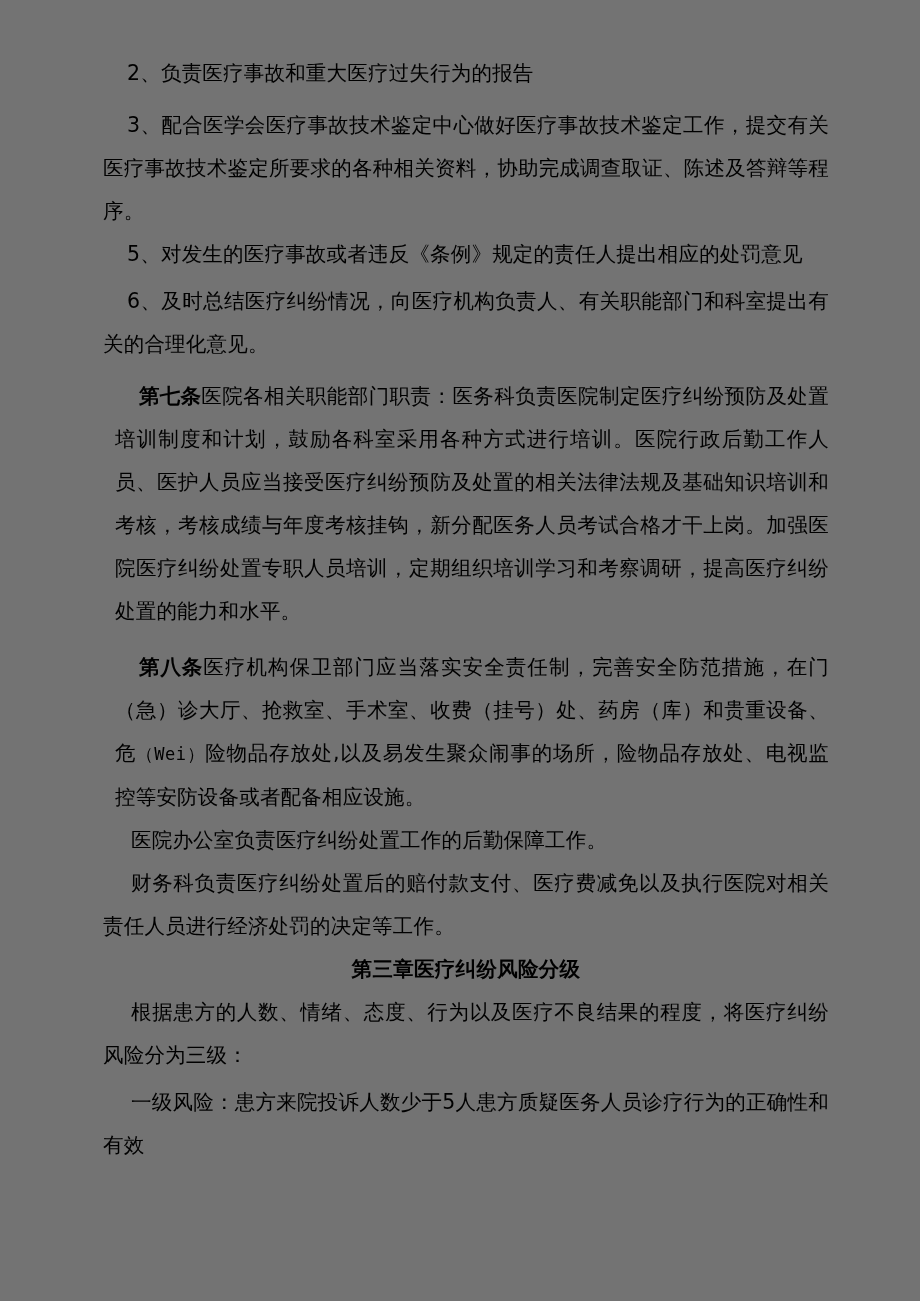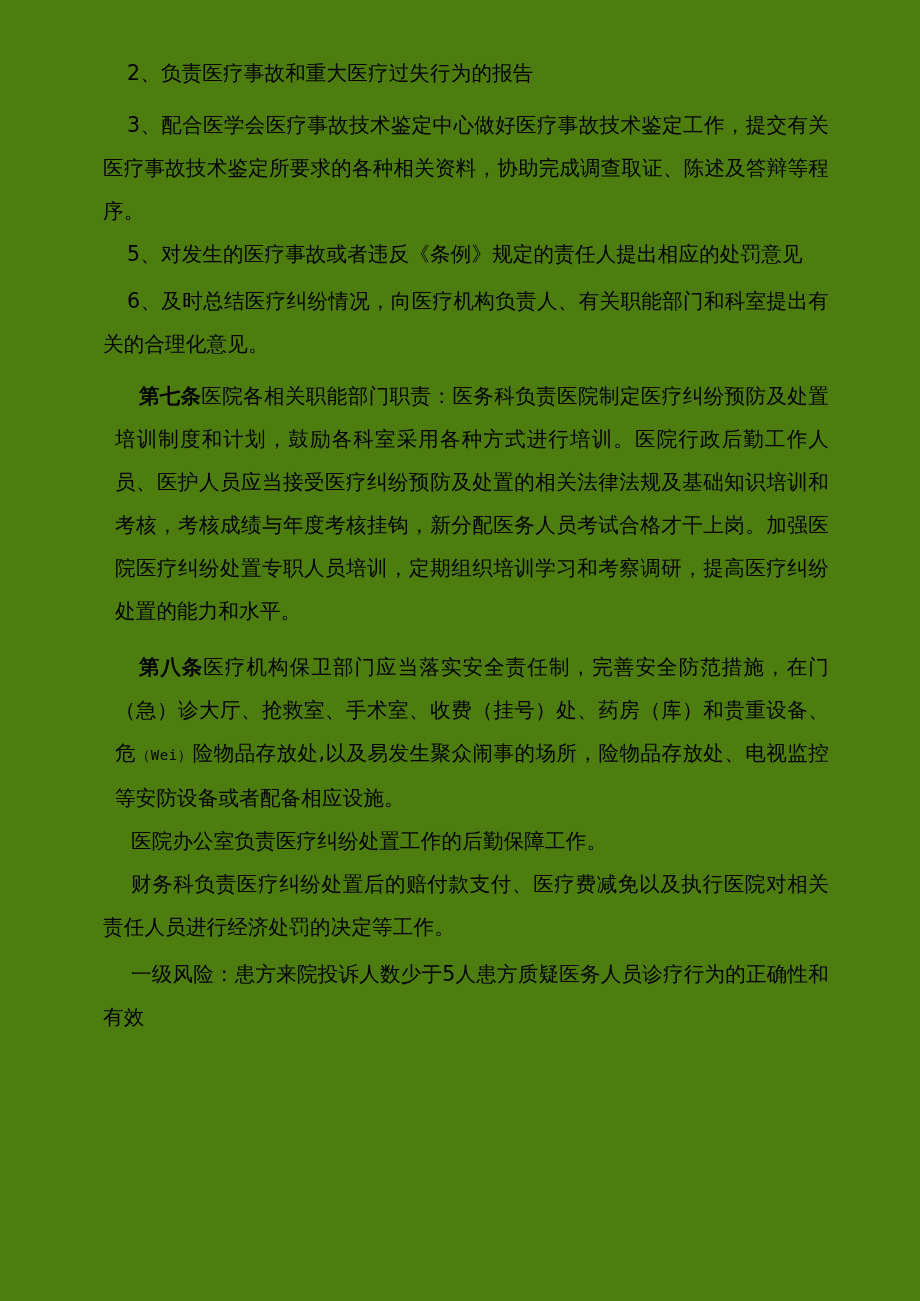--- a/index.html
+++ b/index.html
@@ -11,21 +11,21 @@
     width: 920px;
     height: 1301px;
     font-family: "DejaVu Sans", "Liberation Sans", sans-serif;
     color: #000000;
     overflow: hidden;
   }
   .page {
     position: relative;
     width: 920px;
     height: 1301px;
-    background: #4d7c0f;
+    background: #737373;
     box-sizing: border-box;
     padding: 52px 92px 0 103px;
   }
   .doc-body {
     width: 726px;
   }
   
   p.para {
     margin: 0;
     font-size: 20.5px;
@@ -58,21 +58,21 @@
   h2.chapter {
     margin: 0;
     font-size: 20.5px;
     line-height: 43px;
     font-weight: 700;
     text-align: center;
     letter-spacing: 0.3px;
   }
   .latin {
     font-family: "DejaVu Sans Mono", "Liberation Mono", monospace;
-    font-size: 14px;
+    font-size: 17px;
     letter-spacing: 0.5px;
   }
   .spacer-sm { height: 9px; }
   .spacer-xs { height: 4px; }
   .spacer-md { height: 13px; }
 </style>
 </head>
 <body>
 
 <div class="page">
@@ -98,21 +98,23 @@
 
     <div class="spacer-md"></div>
 
     <p class="para article"><span class="bold">第八条</span><span>医疗机构保卫部门应当落实安全责任制，完善安全防范措施，在门（急）诊大厅、抢救室、手术室、收费（挂号）处、药房（库）和贵重设备、危</span><span class="latin">（Wei）</span><span>险物品存放处,以及易发生聚众闹事的场所，险物品存放处、电视监控等安防设备或者配备相应设施。</span></p>
 
     <p class="para plain-indent">医院办公室负责医疗纠纷处置工作的后勤保障工作。</p>
 
     <p class="para plain-indent">财务科负责医疗纠纷处置后的赔付款支付、医疗费减免以及执行医院对相关责任人员进行经济处罚的决定等工作。</p>
 
 
+    <h2 class="chapter">第三章医疗纠纷风险分级</h2>
 
 
+    <p class="para plain-indent">根据患方的人数、情绪、态度、行为以及医疗不良结果的程度，将医疗纠纷风险分为三级：</p>
 
     <div class="spacer-xs"></div>
 
     <p class="para plain-indent">一级风险：患方来院投诉人数少于5人患方质疑医务人员诊疗行为的正确性和有效</p>
 
   </div>
 </div>
 
 </body></html>

